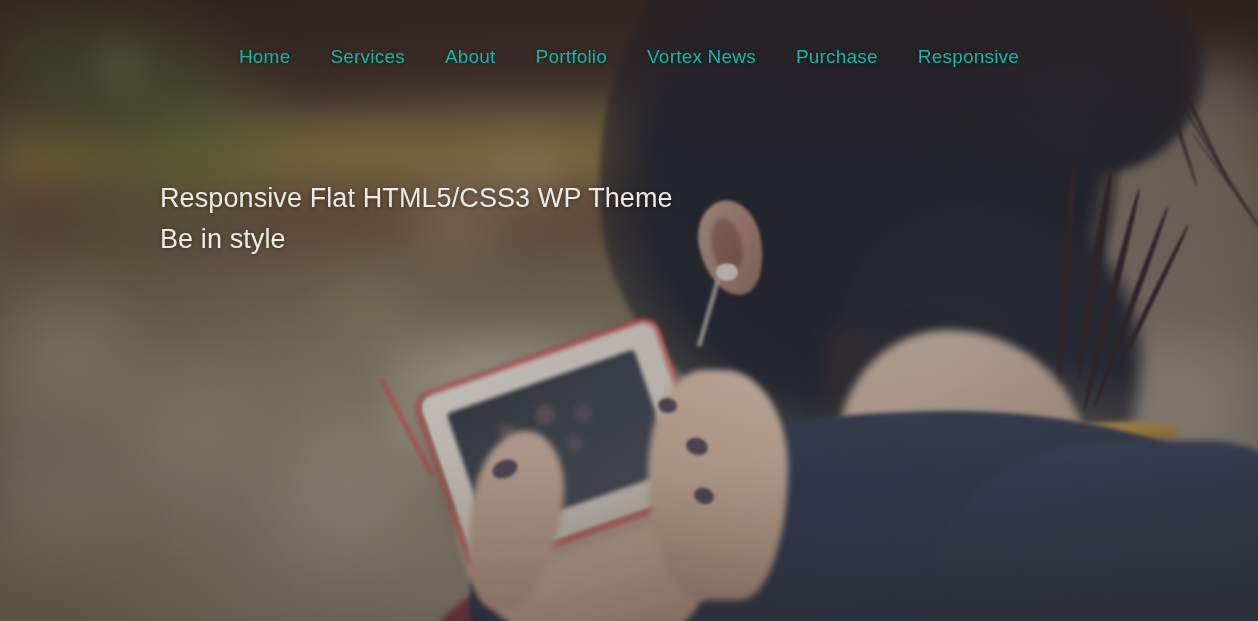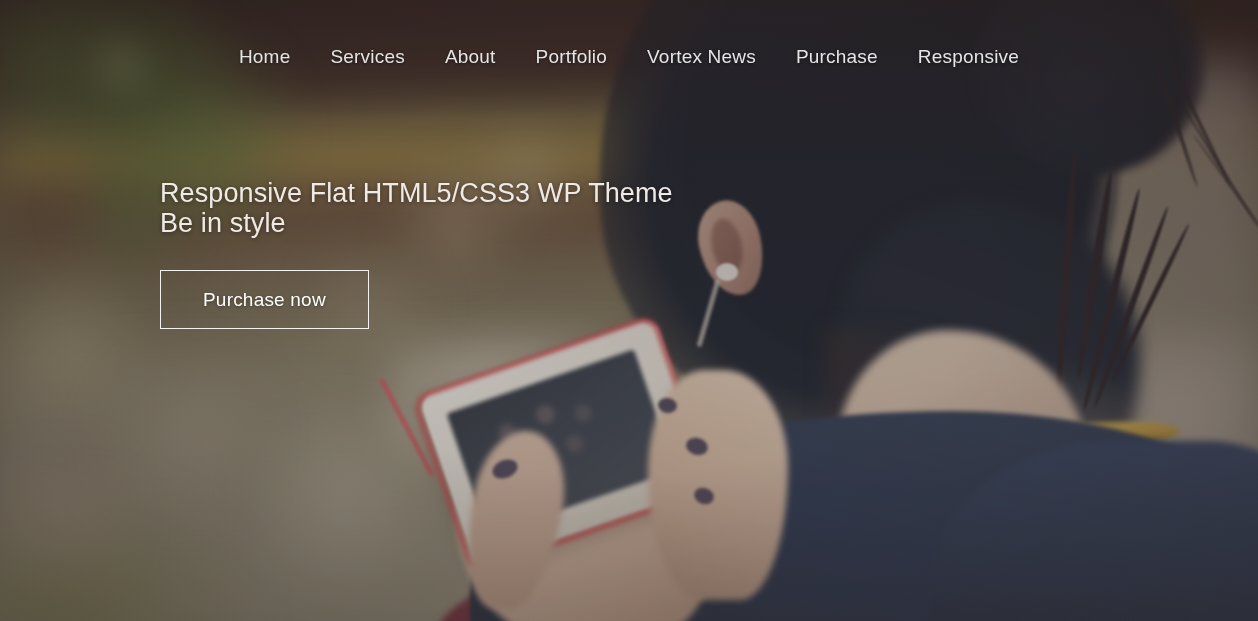--- a/index.html
+++ b/index.html
@@ -387,21 +387,21 @@
     z-index:40;
   }
   .nav-list {
     display:flex; align-items:center;
     gap:40px;
     list-style:none;
     padding-top:6px;
   }
   .nav-link {
     display:block;
-    color:#e5e5e5;
+    color:#14b8a6;
     font-size:19px;
     font-weight:400;
     letter-spacing:.2px;
     text-decoration:none;
     white-space:nowrap;
     text-shadow:0 1px 3px rgba(0,0,0,.45);
     cursor:pointer;
   }
 
   
@@ -420,21 +420,21 @@
     color:#fdfcfa;
     letter-spacing:-1px;
     text-shadow:0 2px 10px rgba(30,20,16,.42);
     margin-bottom:18px;
     user-select:none;
   }
   .tagline {
     color:#efeae6;
     font-size:27px;
     font-weight:300;
-    line-height:30px;
+    line-height:41px;
     letter-spacing:.1px;
     text-shadow:0 1px 4px rgba(20,14,12,.45);
     white-space:pre-line;
   }
   .cta {
     display:inline-block;
     margin-top:32px;
     padding:19px 42px;
     border:1px solid rgba(255,255,255,.92);
     background:transparent;
@@ -554,16 +554,15 @@
         </li>
       <li>
           <a class="nav-link" href="#">Responsive</a>
         </li>
     </ul>
   </nav>
 
   <div class="hero-copy">
     <div class="tagline">Responsive Flat HTML5/CSS3 WP Theme
 Be in style</div>
-    <a class="cta" href="#">Purchase now</a>
   </div>
 
 </div>
 
 </body></html>

